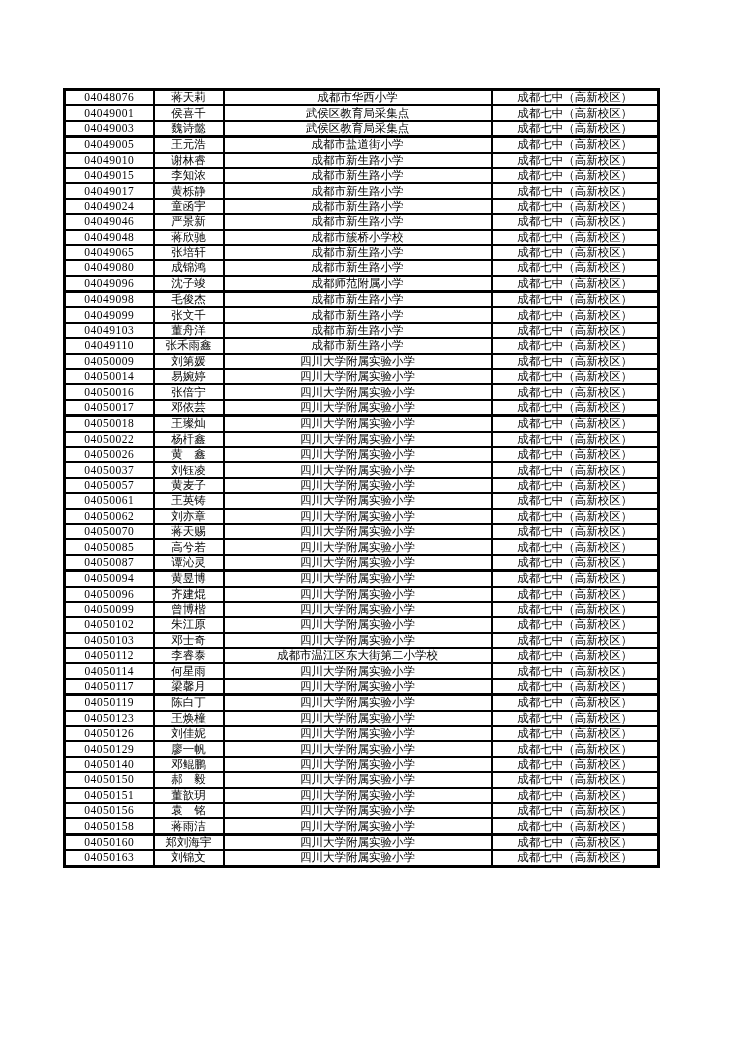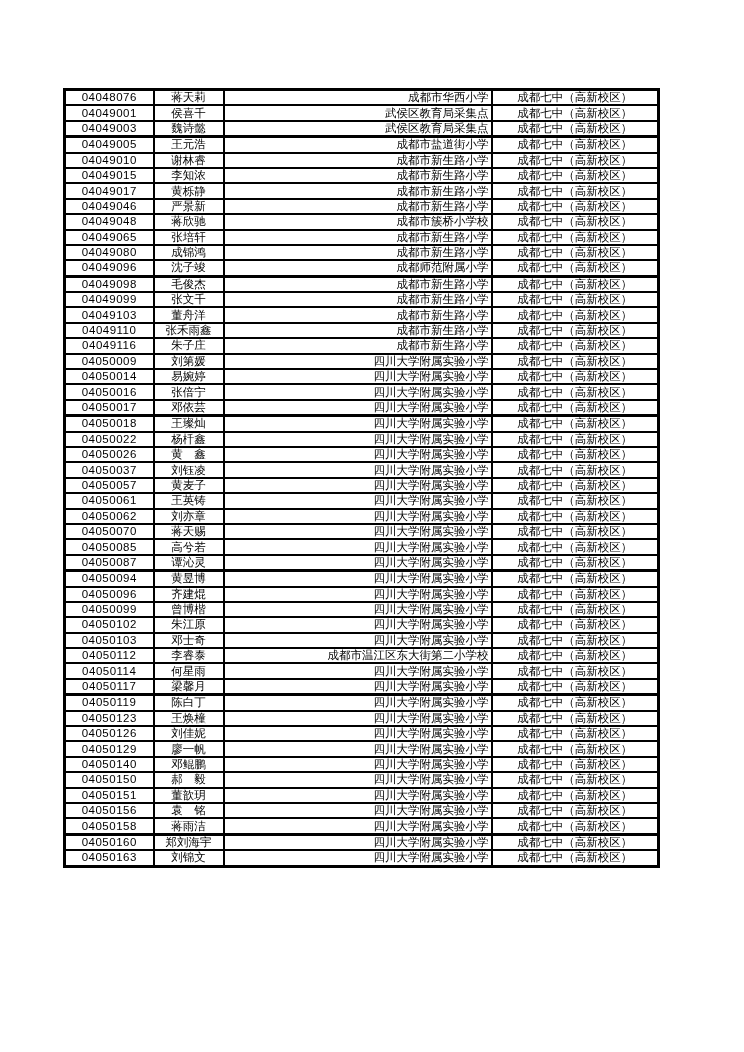--- a/index.html
+++ b/index.html
@@ -6,21 +6,21 @@
     margin: 0;
     padding: 0;
     background: #ffffff;
   }
   .page {
     position: relative;
     width: 744px;
     height: 992px;
     background: #ffffff;
     overflow: hidden;
-    font-family: Liberation Sans, sans-serif;
+    font-family: Liberation Serif, serif;
   }
   table.roster {
     position: absolute;
     left: 63px;
     top: 88px;
     width: 594px;
     border-collapse: collapse;
     table-layout: fixed;
     border: 3px solid #000000;
   }
@@ -33,21 +33,21 @@
     color: #000000;
     white-space: nowrap;
     overflow: hidden;
     vertical-align: middle;
   }
   table.roster tr.thick-top td {
     border-top: 3.5px solid #000000;
   }
   td.col-id   { text-align: center; letter-spacing: 0.5px; }
   td.col-name { text-align: center; }
-  td.col-school { text-align: right; padding-left: 3px; }
+  td.col-school { text-align: center; padding-left: 3px; }
   td.col-dest { text-align: center; }
 </style>
 </head>
 <body>
 
 <div class="page">
   <table class="roster">
     <colgroup>
         <col style="width: 89px;">
         <col style="width: 70px;">
@@ -91,20 +91,26 @@
           <td class="col-school">成都市新生路小学</td>
           <td class="col-dest">成都七中（高新校区）</td>
         </tr>
         <tr>
           <td class="col-id">04049017</td>
           <td class="col-name">黄栎静</td>
           <td class="col-school">成都市新生路小学</td>
           <td class="col-dest">成都七中（高新校区）</td>
         </tr>
         <tr>
+          <td class="col-id">04049024</td>
+          <td class="col-name">童函宇</td>
+          <td class="col-school">成都市新生路小学</td>
+          <td class="col-dest">成都七中（高新校区）</td>
+        </tr>
+        <tr>
           <td class="col-id">04049046</td>
           <td class="col-name">严景新</td>
           <td class="col-school">成都市新生路小学</td>
           <td class="col-dest">成都七中（高新校区）</td>
         </tr>
         <tr>
           <td class="col-id">04049048</td>
           <td class="col-name">蒋欣驰</td>
           <td class="col-school">成都市簇桥小学校</td>
           <td class="col-dest">成都七中（高新校区）</td>
@@ -141,26 +147,20 @@
         </tr>
         <tr>
           <td class="col-id">04049103</td>
           <td class="col-name">董舟洋</td>
           <td class="col-school">成都市新生路小学</td>
           <td class="col-dest">成都七中（高新校区）</td>
         </tr>
         <tr>
           <td class="col-id">04049110</td>
           <td class="col-name">张禾雨鑫</td>
-          <td class="col-school">成都市新生路小学</td>
-          <td class="col-dest">成都七中（高新校区）</td>
-        </tr>
-        <tr>
-          <td class="col-id">04049116</td>
-          <td class="col-name">朱子庄</td>
           <td class="col-school">成都市新生路小学</td>
           <td class="col-dest">成都七中（高新校区）</td>
         </tr>
         <tr>
           <td class="col-id">04050009</td>
           <td class="col-name">刘第媛</td>
           <td class="col-school">四川大学附属实验小学</td>
           <td class="col-dest">成都七中（高新校区）</td>
         </tr>
         <tr>

